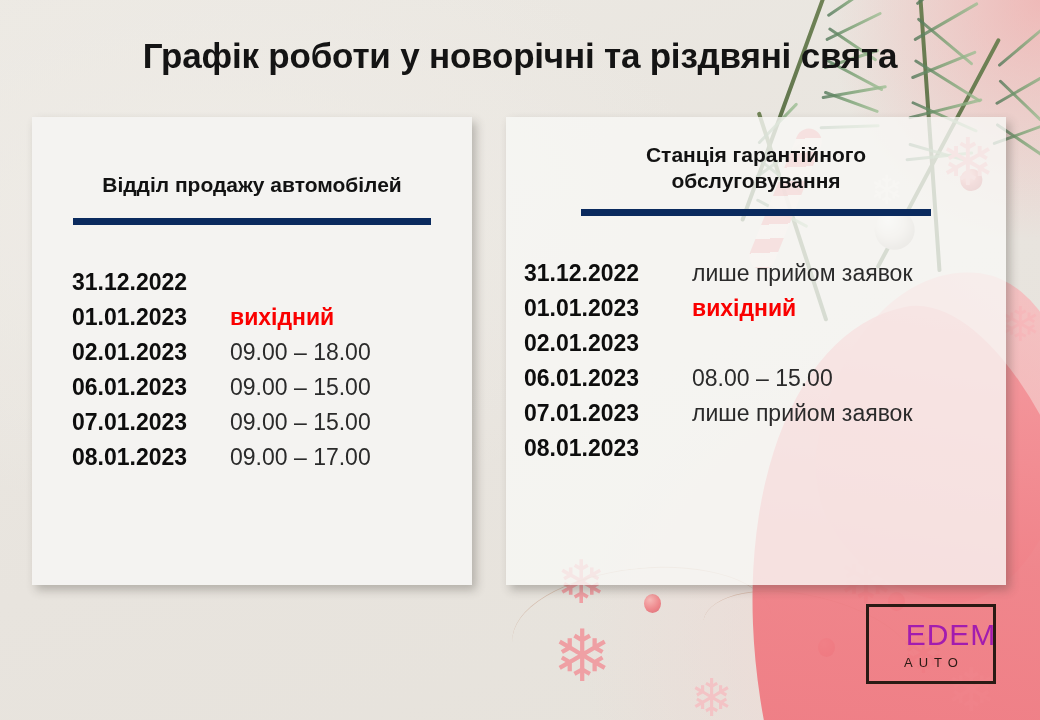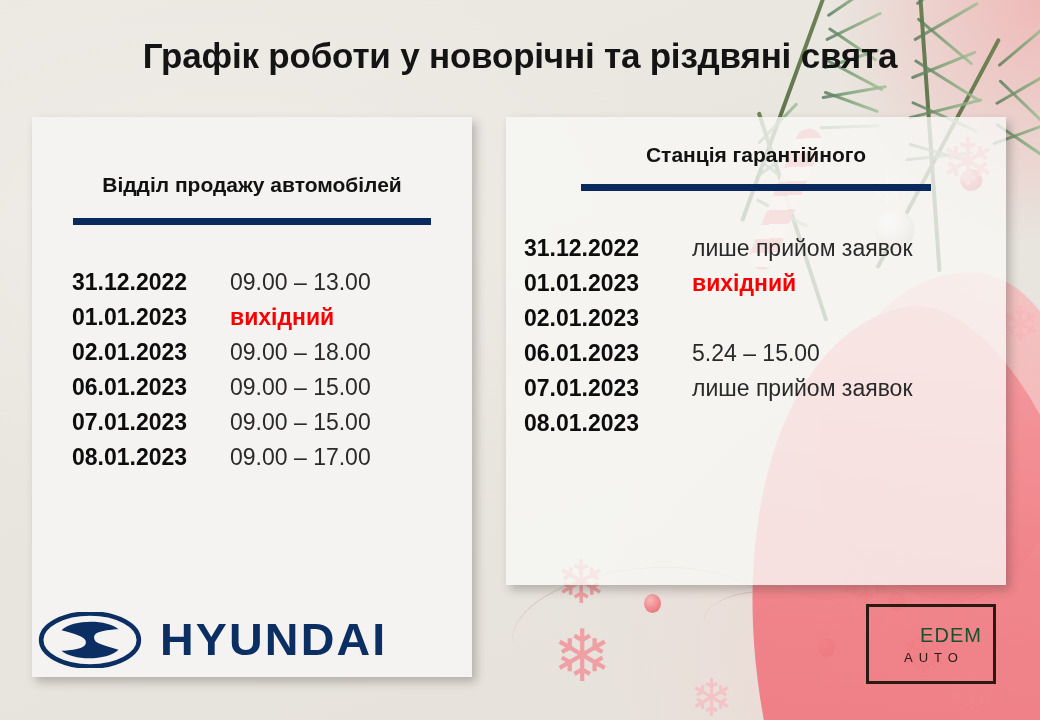--- a/index.html
+++ b/index.html
@@ -163,21 +163,21 @@
   
   .card {
     position: absolute;
     box-sizing: border-box;
     box-shadow: 4px 5px 9px rgba(60,55,50,.30);
   }
   .card-left {
     left: 32px;
     top: 117px;
     width: 440px;
-    height: 560px;
+    height: 468px;
     background: #f4f3f1;
   }
   .card-right {
     left: 506px;
     top: 117px;
     width: 500px;
     height: 468px;
     background: rgba(248,247,245,.80);
   }
 
@@ -276,24 +276,24 @@
     height: 80px;
     border: 3px solid #2a1a14;
     box-sizing: border-box;
     display: flex;
     flex-direction: column;
     align-items: center;
     justify-content: center;
     background: transparent;
   }
   .edem-main {
-    font-size: 20px;
+    font-size: 30px;
     font-weight: 400;
     letter-spacing: 1px;
-    color: #14532d;
+    color: #a21caf;
     line-height: 1;
     margin-left: 40px;
   }
   .edem-sub {
     font-size: 13px;
     letter-spacing: 6px;
     color: #2a1a14;
     margin-top: 6px;
     line-height: 1;
     padding-left: 6px;
@@ -373,21 +373,20 @@
 
   <div class="card card-left">
     <div class="card-head">
       <div>Відділ продажу автомобілей</div>
     </div>
     <div class="rule"></div>
 
     <div class="schedule">
       <div class="row">
         <span class="date">31.12.2022</span>
-        <span class="hours">09.00 – 13.00</span>
       </div>
       <div class="row">
         <span class="date">01.01.2023</span>
         <span class="hours dayoff">вихідний</span>
       </div>
       <div class="row">
         <span class="date">02.01.2023</span>
         <span class="hours">09.00 – 18.00</span>
       </div>
       <div class="row">
@@ -401,59 +400,49 @@
       <div class="row">
         <span class="date">08.01.2023</span>
         <span class="hours">09.00 – 17.00</span>
       </div>
     </div>
   </div>
 
   <div class="card card-right">
     <div class="card-head">
       <div>Станція гарантійного</div>
+      <div>обслуговування</div>
     </div>
     <div class="rule"></div>
 
     <div class="schedule">
       <div class="row">
         <span class="date">31.12.2022</span>
         <span class="hours">лише прийом заявок</span>
       </div>
       <div class="row">
         <span class="date">01.01.2023</span>
         <span class="hours dayoff">вихідний</span>
       </div>
       <div class="row">
         <span class="date">02.01.2023</span>
       </div>
       <div class="row">
         <span class="date">06.01.2023</span>
-        <span class="hours">5.24 – 15.00</span>
+        <span class="hours">08.00 – 15.00</span>
       </div>
       <div class="row">
         <span class="date">07.01.2023</span>
         <span class="hours">лише прийом заявок</span>
       </div>
       <div class="row">
         <span class="date">08.01.2023</span>
       </div>
     </div>
   </div>
 
-  <div class="hyundai">
-    <svg class="hy-mark" viewBox="0 0 200 110">
-      <ellipse cx="100" cy="55" rx="96" ry="52" fill="none" stroke="#0b2f63" stroke-width="9"></ellipse>
-      <path d="M44 76 C 66 96, 134 96, 156 74 C 140 70, 128 66, 118 62
-               C 112 59, 108 56, 108 50 C 108 44, 114 40, 124 38
-               C 136 35, 150 34, 156 34 C 134 14, 66 14, 44 36
-               C 60 40, 72 44, 82 48 C 88 51, 92 54, 92 60
-               C 92 66, 86 70, 76 72 C 64 75, 50 76, 44 76 Z" fill="#0b2f63"></path>
-    </svg>
-    <span class="hy-word">HYUNDAI</span>
-  </div>
 
   <div class="edem">
     <span class="edem-main">EDEM</span>
     <span class="edem-sub">AUTO</span>
   </div>
 
 </div>
 
 </body></html>

